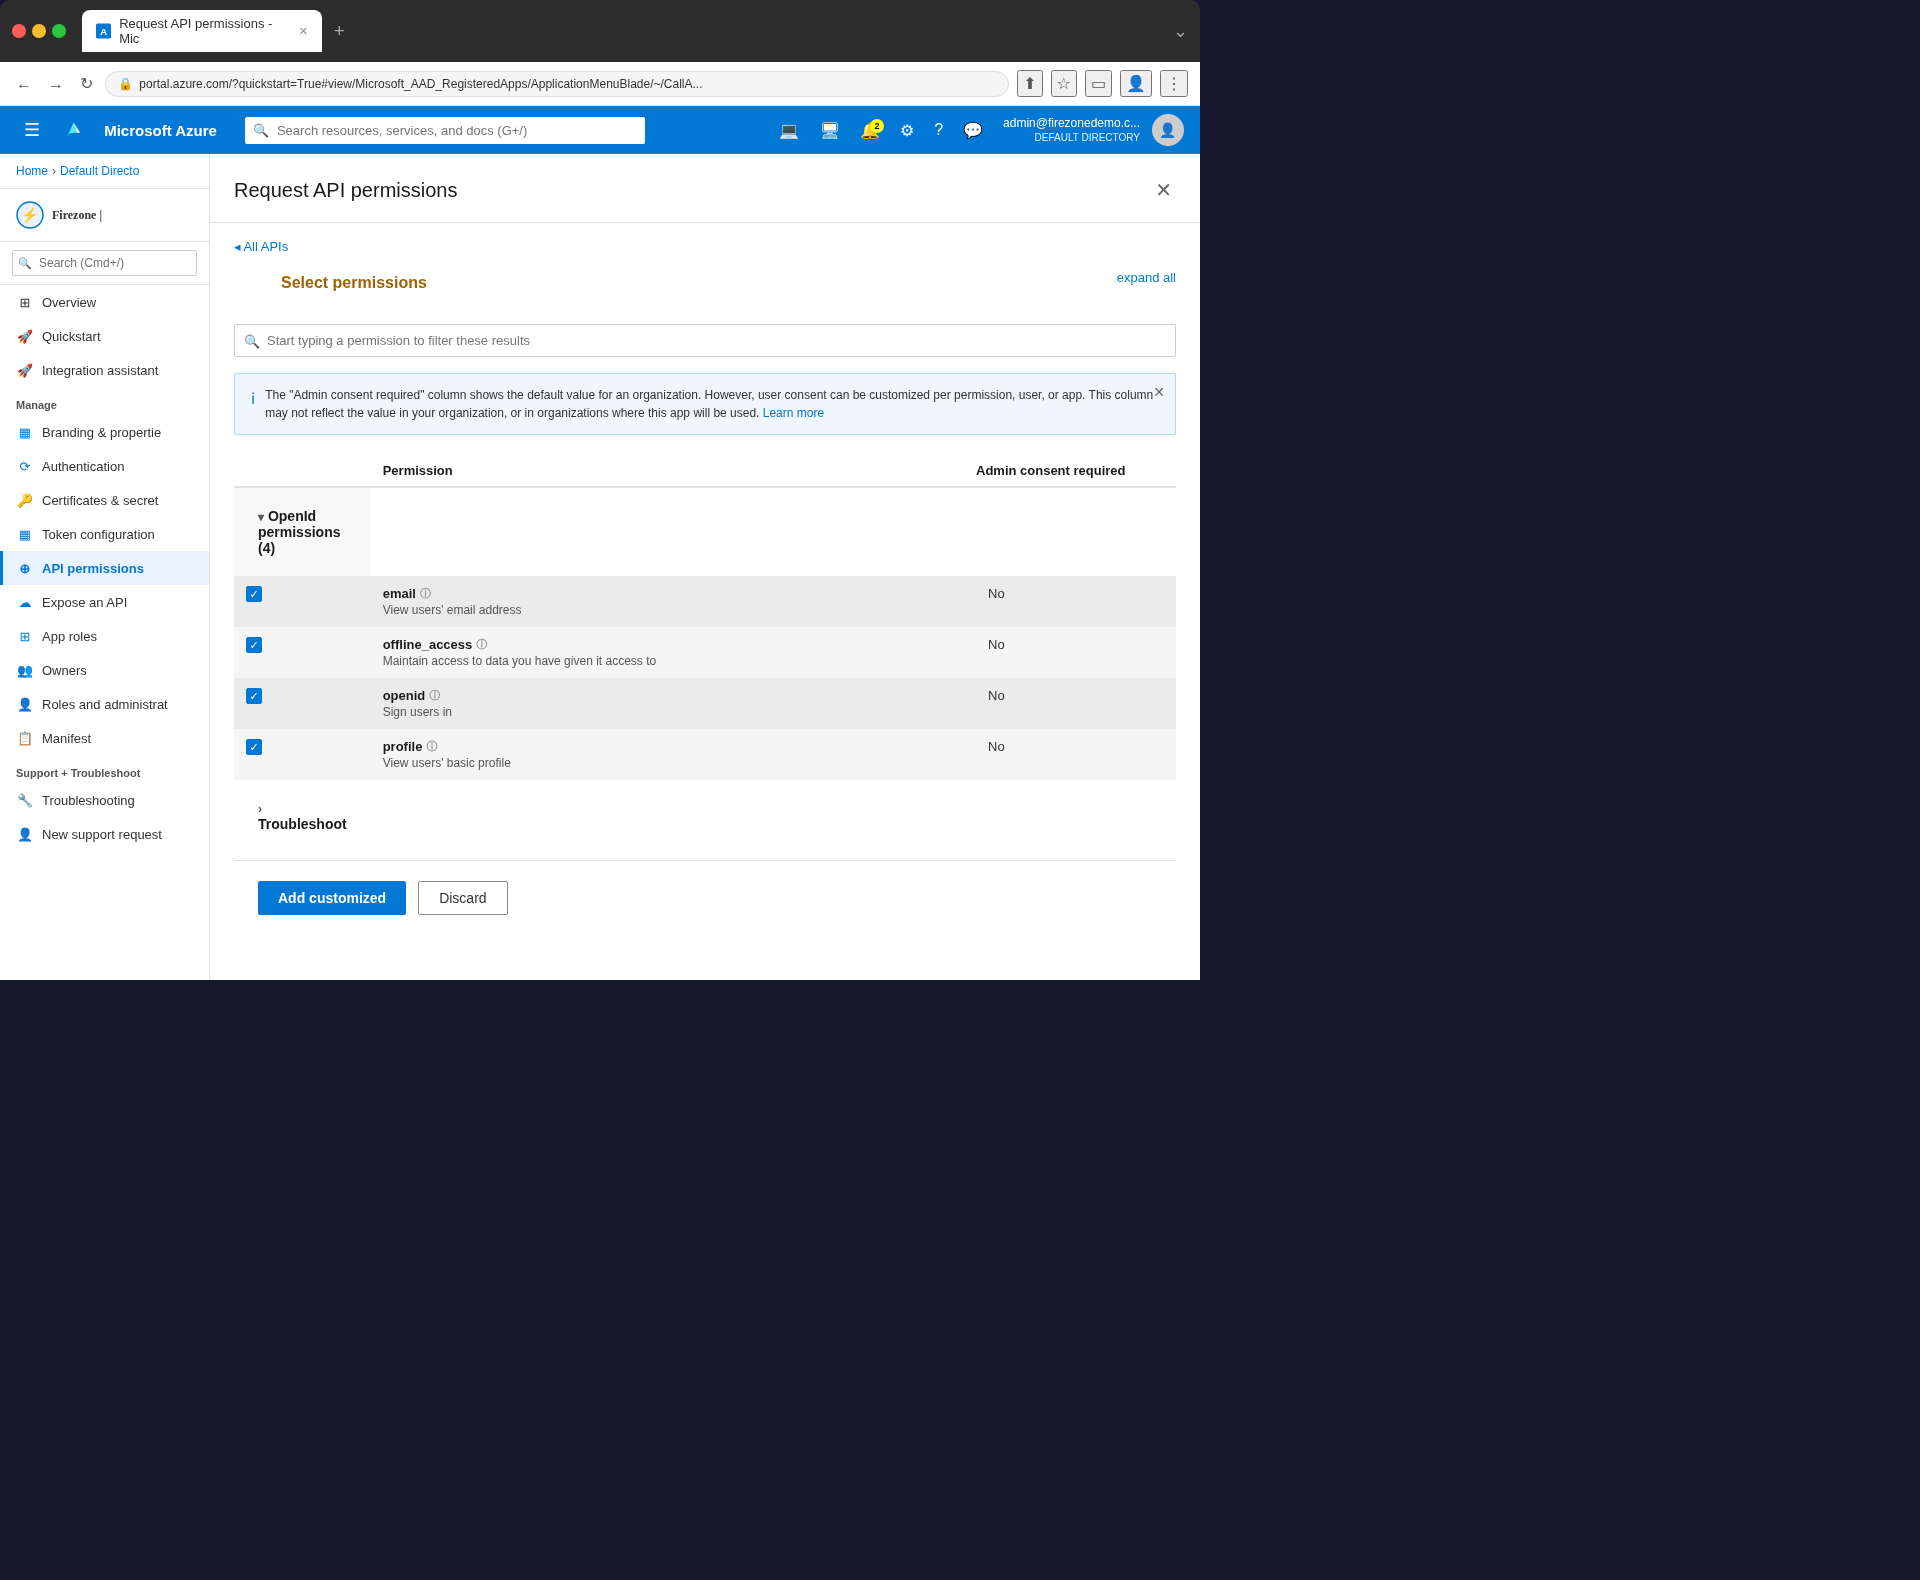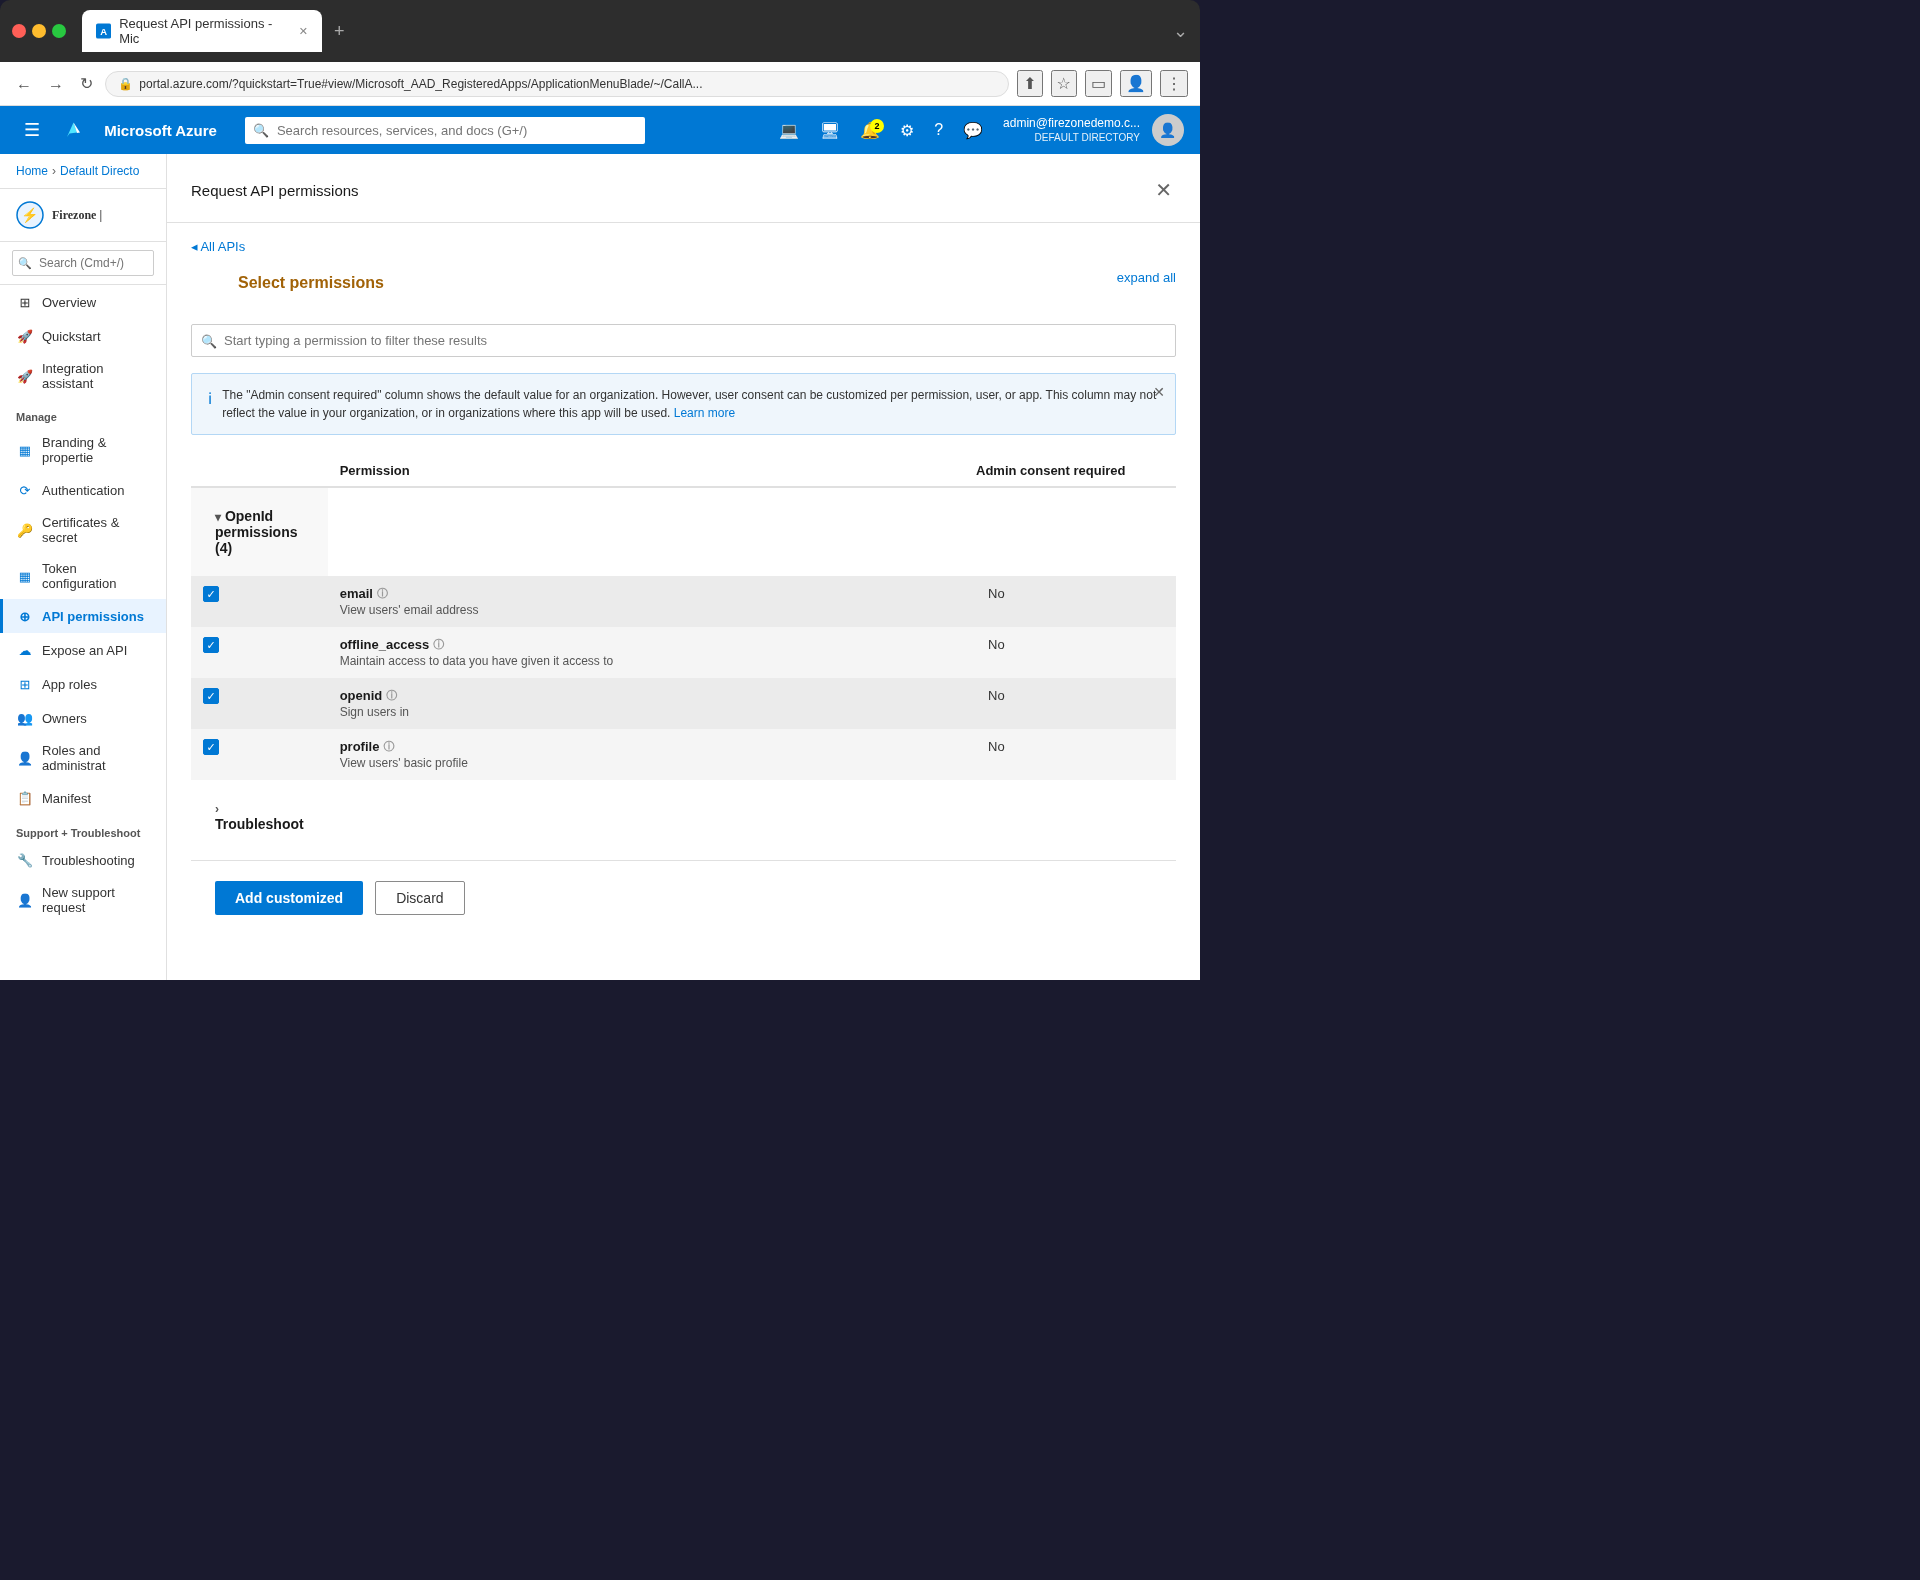--- a/index.html
+++ b/index.html
@@ -41,38 +41,38 @@
     .badge { position: absolute; top: 2px; right: 4px; background: #ff0; color: #000; font-size: 9px; border-radius: 50%; width: 14px; height: 14px; display: flex; align-items: center; justify-content: center; font-weight: bold; }
     .user-info { color: white; font-size: 11px; text-align: right; line-height: 1.3; cursor: pointer; }
     .user-name { font-size: 12px; }
     .user-dir { font-size: 10px; opacity: 0.9; }
     .user-avatar { width: 32px; height: 32px; border-radius: 50%; background: #ccc; display: flex; align-items: center; justify-content: center; color: #333; font-size: 14px; }
 
     
     .main-layout { display: flex; height: calc(980px - 48px - 70px); background: #f0f0f0; }
 
     
-    .sidebar { width: 167px; background: #fff; border-right: 1px solid #e0e0e0; overflow-y: auto; flex-shrink: 0; }
+    .sidebar { width: 210px; background: #fff; border-right: 1px solid #e0e0e0; overflow-y: auto; flex-shrink: 0; }
     .breadcrumb { padding: 10px 16px; font-size: 12px; color: #0078d4; display: flex; align-items: center; gap: 4px; border-bottom: 1px solid #e0e0e0; }
     .breadcrumb-sep { color: #666; }
     .app-header { padding: 12px 16px; display: flex; align-items: center; gap: 8px; border-bottom: 1px solid #e0e0e0; }
     .app-name { font-size: 12px; font-weight: 600; color: #333; font-family: Liberation Serif, serif; }
     .sidebar-search { padding: 8px 12px; border-bottom: 1px solid #e0e0e0; }
     .sidebar-search-input { width: 100%; padding: 5px 8px 5px 26px; border: 1px solid #ccc; border-radius: 2px; font-size: 12px; color: #666; }
     .sidebar-search-wrapper { position: relative; }
     .sidebar-search-icon { position: absolute; left: 6px; top: 50%; transform: translateY(-50%); color: #888; font-size: 11px; }
     .sidebar-item { display: flex; align-items: center; gap: 8px; padding: 8px 16px; font-size: 13px; color: #333; cursor: pointer; }
     .sidebar-item.active { background: #e8f3ff; border-left: 3px solid #0078d4; padding-left: 13px; color: #0078d4; font-weight: 600; }
     .sidebar-item-icon { width: 18px; height: 18px; flex-shrink: 0; display: flex; align-items: center; justify-content: center; }
     .sidebar-section-title { padding: 12px 16px 4px; font-size: 11px; font-weight: 700; color: #555; text-transform: none; }
 
     
     .content { flex: 1; background: #fff; overflow-y: auto; padding: 0; position: relative; }
     .panel-header { display: flex; align-items: center; justify-content: space-between; padding: 20px 24px 16px; border-bottom: 1px solid #e0e0e0; }
-    .panel-title { font-size: 15px; font-weight: 400; color: #1a1a1a; }
+    .panel-title { font-size: 20px; font-weight: 400; color: #1a1a1a; }
     .close-btn { background: none; border: none; font-size: 20px; color: #666; cursor: pointer; padding: 4px; }
 
     .panel-body { padding: 16px 24px; }
     .back-link { color: #0078d4; font-size: 13px; cursor: pointer; display: flex; align-items: center; gap: 4px; margin-bottom: 20px; }
     .select-permissions-title { font-size: 16px; font-weight: 600; color: #a16207; margin-bottom: 16px; margin-left: 47px; }
     .expand-all-link { color: #0078d4; font-size: 13px; cursor: pointer; float: right; margin-top: -28px; }
 
     .filter-input-wrapper { position: relative; margin-bottom: 16px; }
     .filter-input { width: 100%; padding: 8px 12px 8px 32px; border: 1px solid #ccc; border-radius: 2px; font-size: 13px; color: #999; }
     .filter-icon { position: absolute; left: 10px; top: 50%; transform: translateY(-50%); color: #999; font-size: 13px; }

